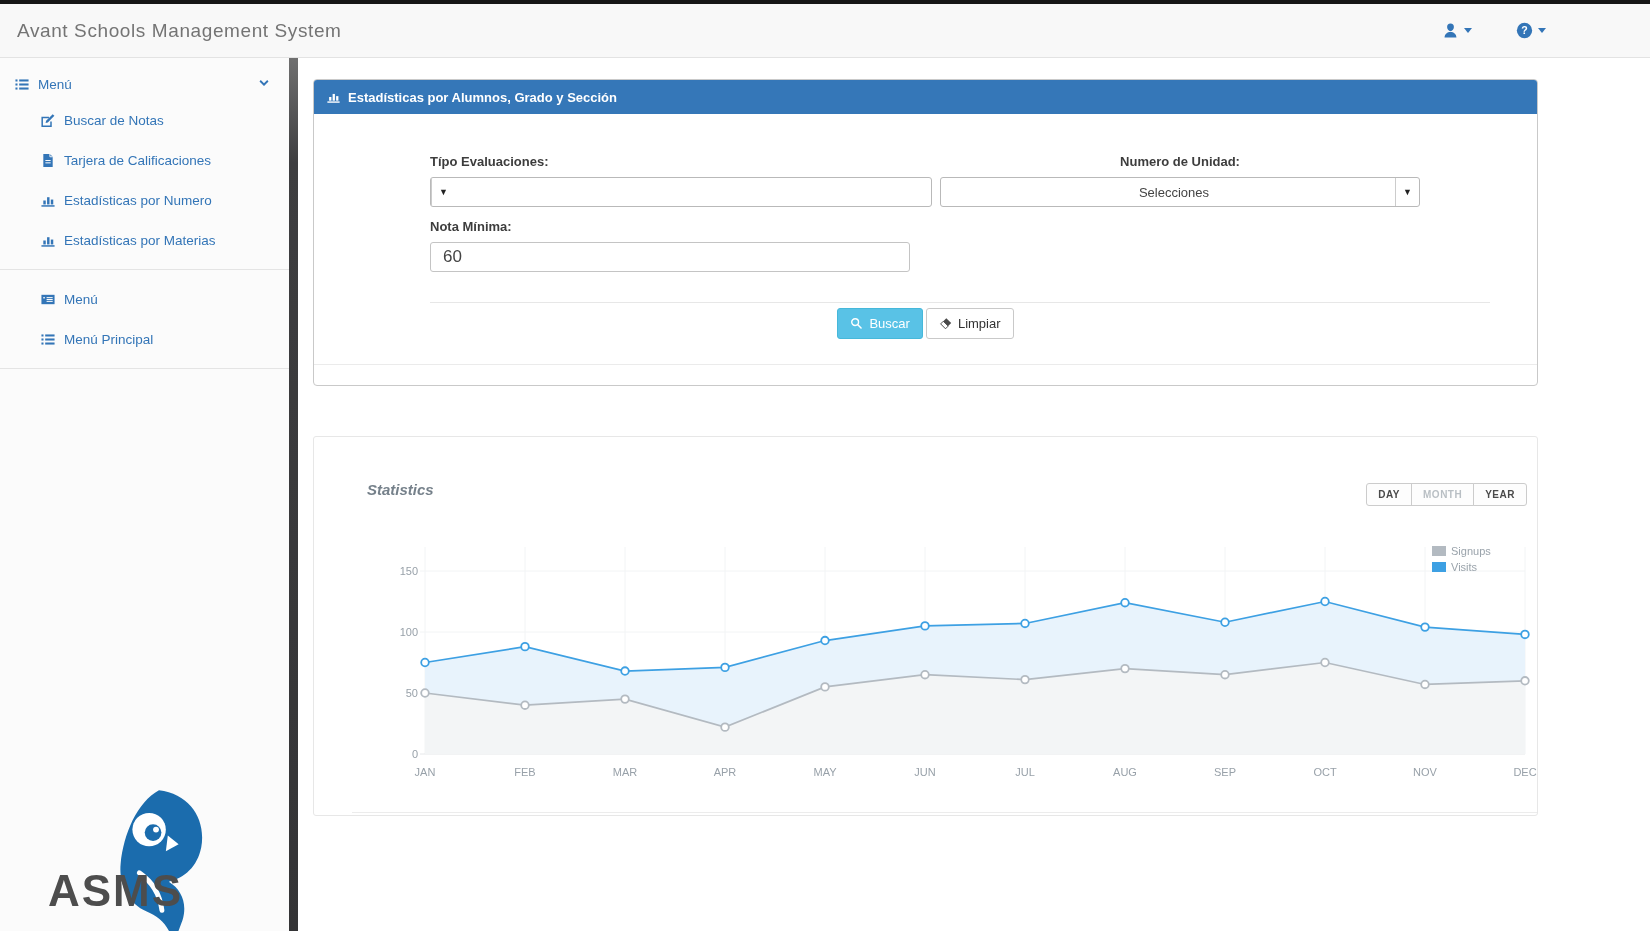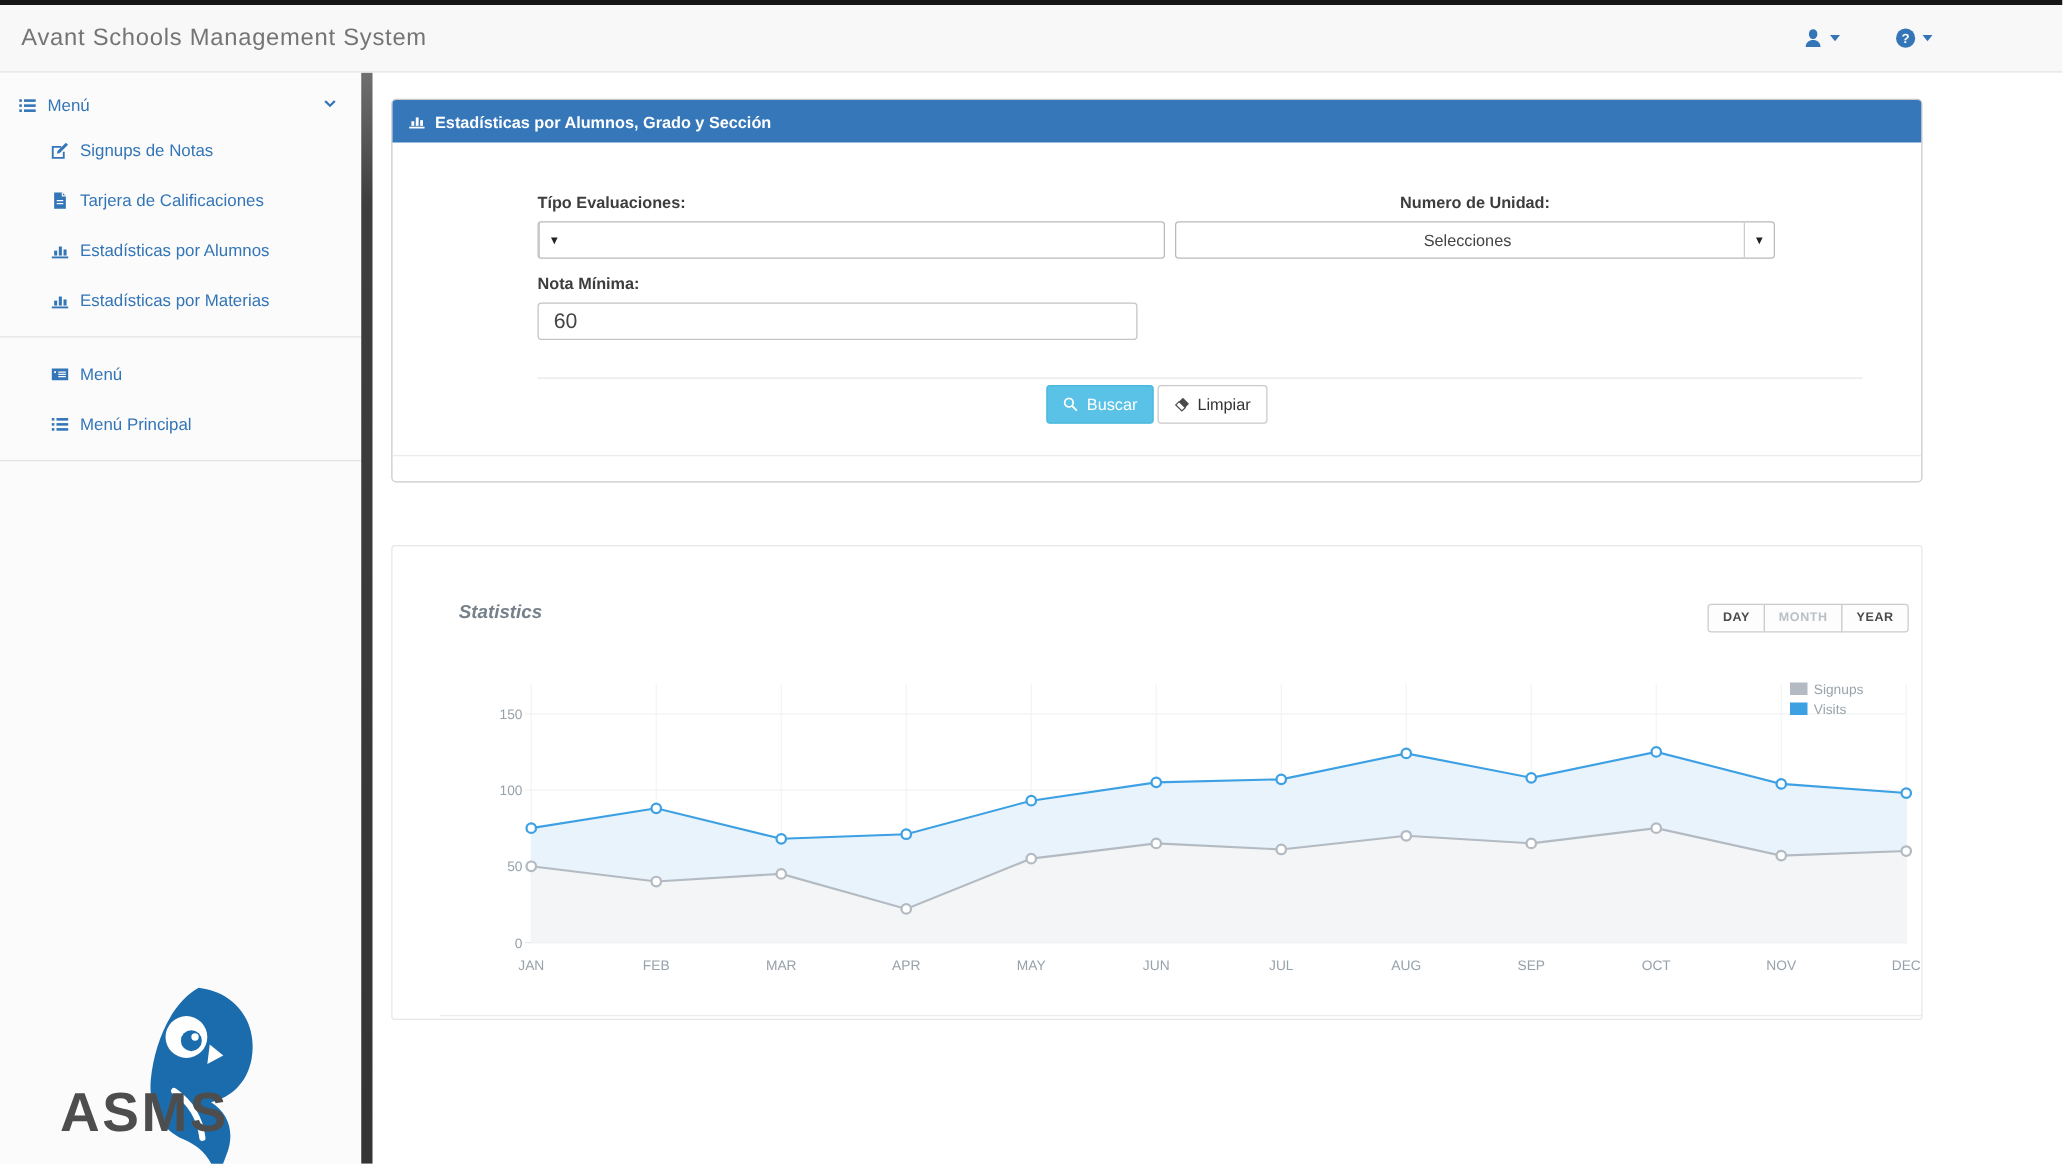--- a/index.html
+++ b/index.html
@@ -136,21 +136,21 @@
       </div>
       <div class="sb-item">
         <span class="sb-icon">
           <svg viewBox="0 0 16 16">
             <g fill="currentColor">
               <path d="M1 4 h8 v1.6 H2.6 v7.8 h7.8 V9 H12 v6 H1 Z"></path>
               <path d="M6 8.2 L13 1.2 L14.8 3 L7.8 10 L5.4 10.6 Z"></path>
             </g>
           </svg>
         </span>
-        <span class="sb-label">Signups de Notas</span>
+        <span class="sb-label">Buscar de Notas</span>
       </div>
       <div class="sb-item">
         <span class="sb-icon">
           <svg viewBox="0 0 16 16">
             <path fill="currentColor" d="M3 1 h7 l3 3 v11 H3 Z"></path>
             <path d="M10 1 v3 h3" fill="none" stroke="#fbfbfb" stroke-width="1"></path>
             <g stroke="#fbfbfb" stroke-width="1.1">
               <line x1="5.2" y1="8" x2="10.8" y2="8"></line>
               <line x1="5.2" y1="10.5" x2="10.8" y2="10.5"></line>
             </g>
@@ -162,21 +162,21 @@
         <span class="sb-icon">
           <svg viewBox="0 0 16 16">
             <g fill="currentColor">
               <rect x="1" y="13" width="14" height="1.6"></rect>
               <rect x="3" y="8" width="2.6" height="4.2"></rect>
               <rect x="7" y="4.5" width="2.6" height="7.7"></rect>
               <rect x="11" y="7" width="2.6" height="5.2"></rect>
             </g>
           </svg>
         </span>
-        <span class="sb-label">Estadísticas por Alumnos</span>
+        <span class="sb-label">Estadísticas por Numero</span>
       </div>
       <div class="sb-item">
         <span class="sb-icon">
           <svg viewBox="0 0 16 16">
             <g fill="currentColor">
               <rect x="1" y="13" width="14" height="1.6"></rect>
               <rect x="3" y="8" width="2.6" height="4.2"></rect>
               <rect x="7" y="4.5" width="2.6" height="7.7"></rect>
               <rect x="11" y="7" width="2.6" height="5.2"></rect>
             </g>

